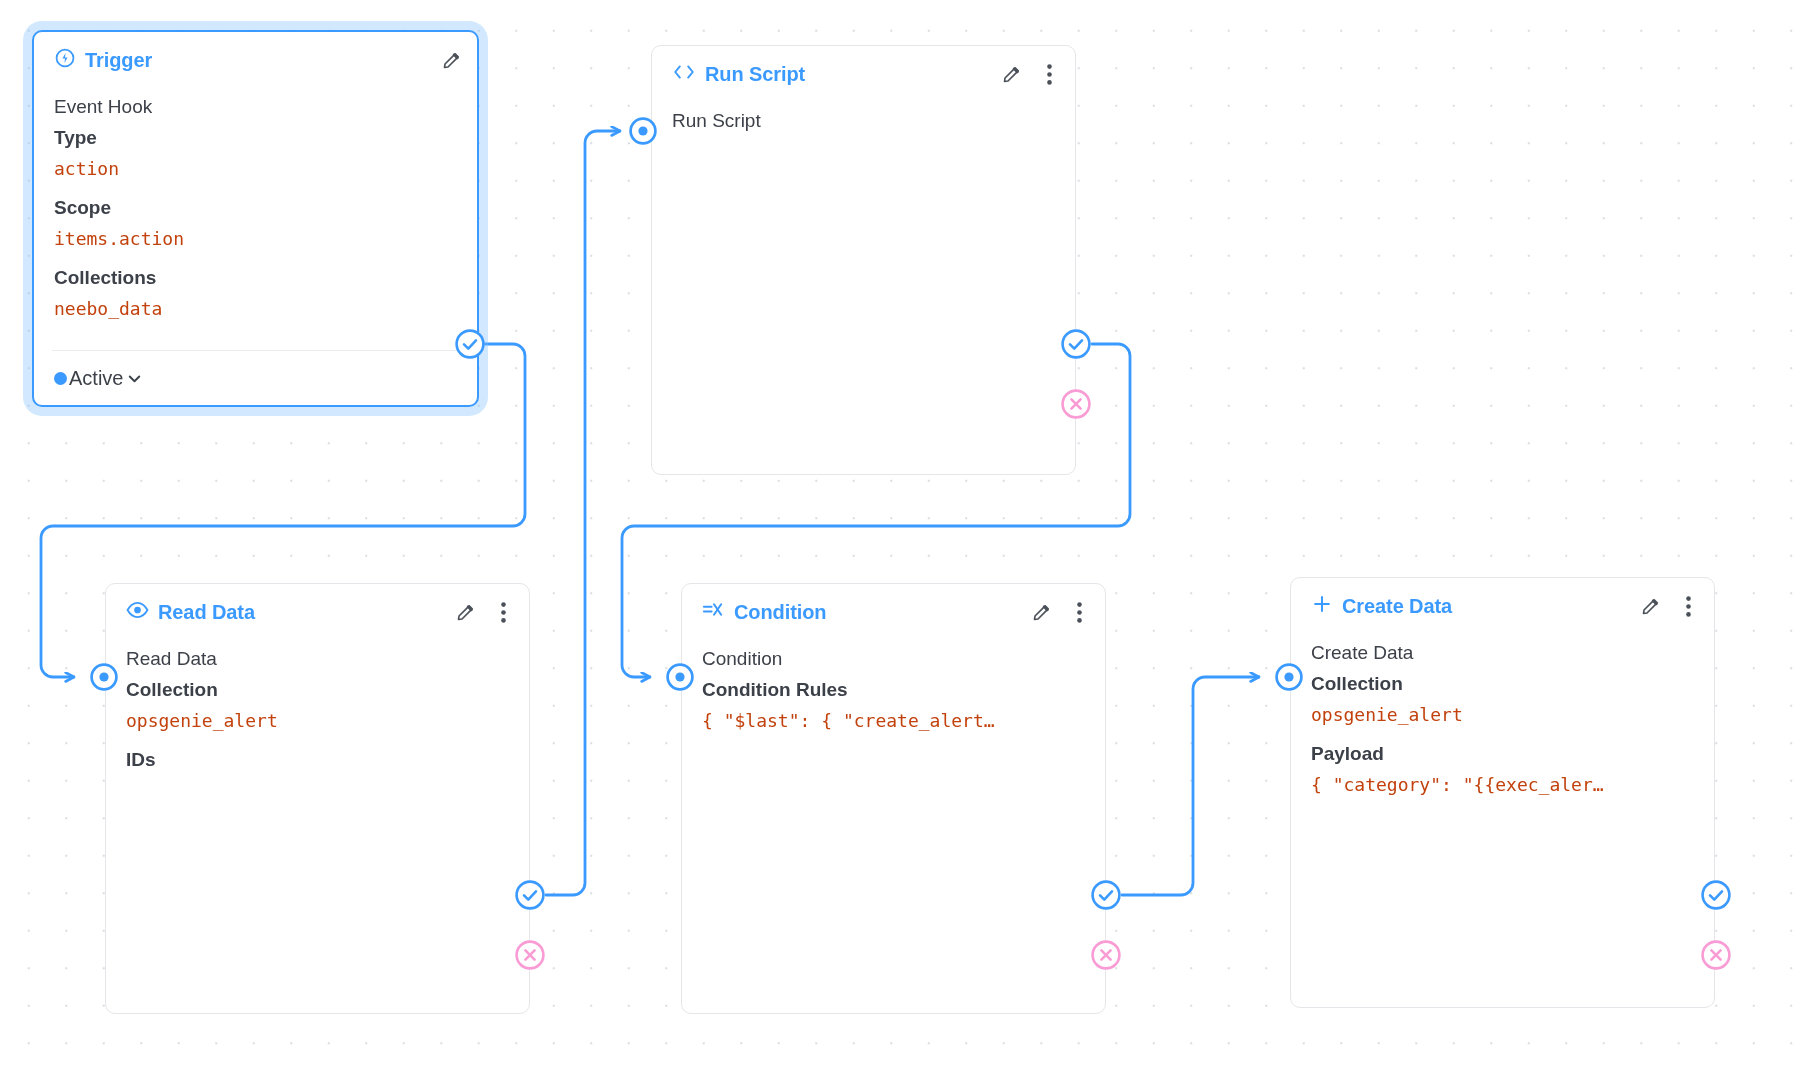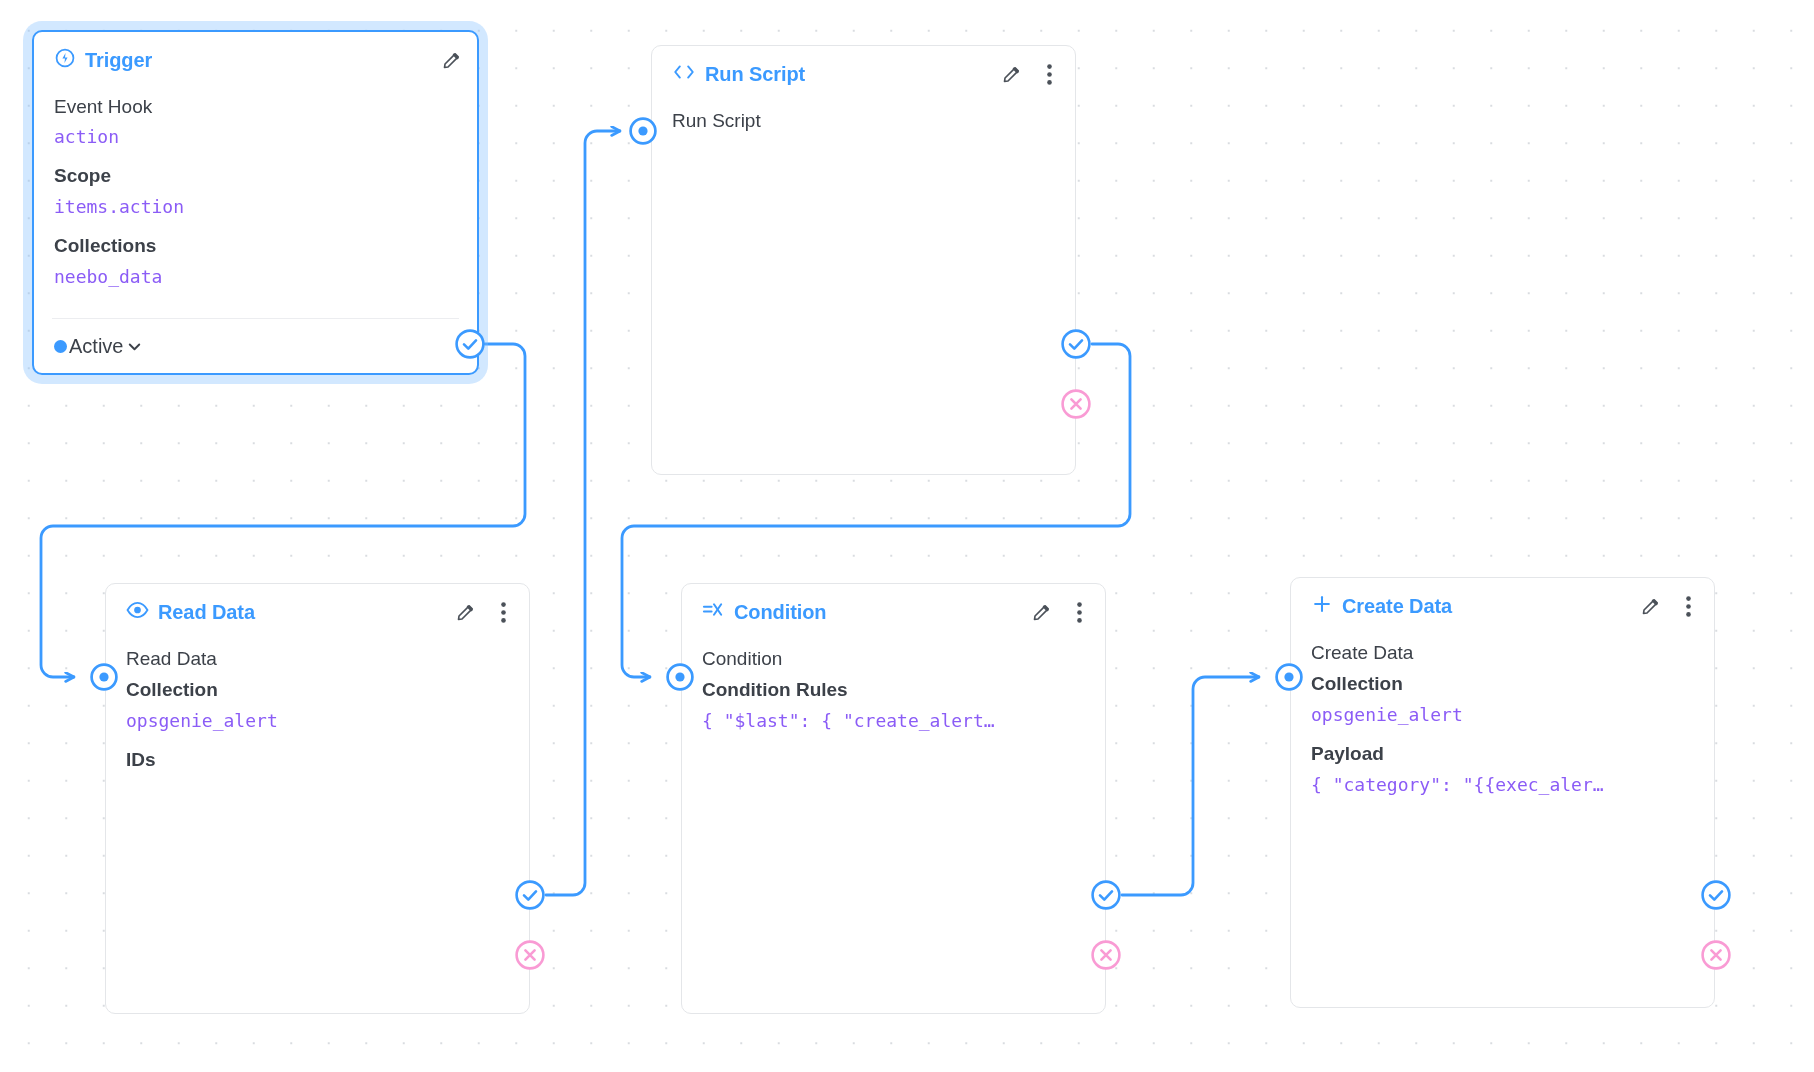--- a/index.html
+++ b/index.html
@@ -74,21 +74,21 @@
   .field-label {
     font-size: 19px;
     font-weight: 700;
     color: #3c4149;
     line-height: 32px;
     white-space: nowrap;
   }
   .field-value {
     font-family: "DejaVu Sans Mono", "Liberation Mono", monospace;
     font-size: 18px;
-    color: #8b5cf6;
+    color: #c2410c;
     line-height: 30px;
     white-space: nowrap;
     overflow: hidden;
     padding-bottom: 8px;
   }
   .node-divider {
     height: 1px;
     background: #ecedf0;
     margin: 0 18px;
   }
@@ -167,20 +167,21 @@
         <span class="icon-btn">
           <svg width="21" height="21" viewBox="0 0 24 24" fill="none" stroke="#4b5159" stroke-width="1.9" stroke-linecap="round" stroke-linejoin="round">
             <path d="M4 20 L4.6 16 L16.2 4.4 L19.6 7.8 L8 19.4 Z"></path>
             <path d="M15.2 5.4 L18.6 8.8" stroke-width="3.4"></path>
           </svg>
         </span>
       </div>
     </div>
     <div class="node-body">
       <div class="row-name">Event Hook</div>
+      <div class="field-label">Type</div>
       <div class="field-value">action</div>
       <div class="field-label">Scope</div>
       <div class="field-value">items.action</div>
       <div class="field-label">Collections</div>
       <div class="field-value">neebo_data</div>
     </div>
     <div style="height:18px"></div>
     <div class="node-divider"></div>
     <div class="node-footer">
       <span class="status-dot"></span>

